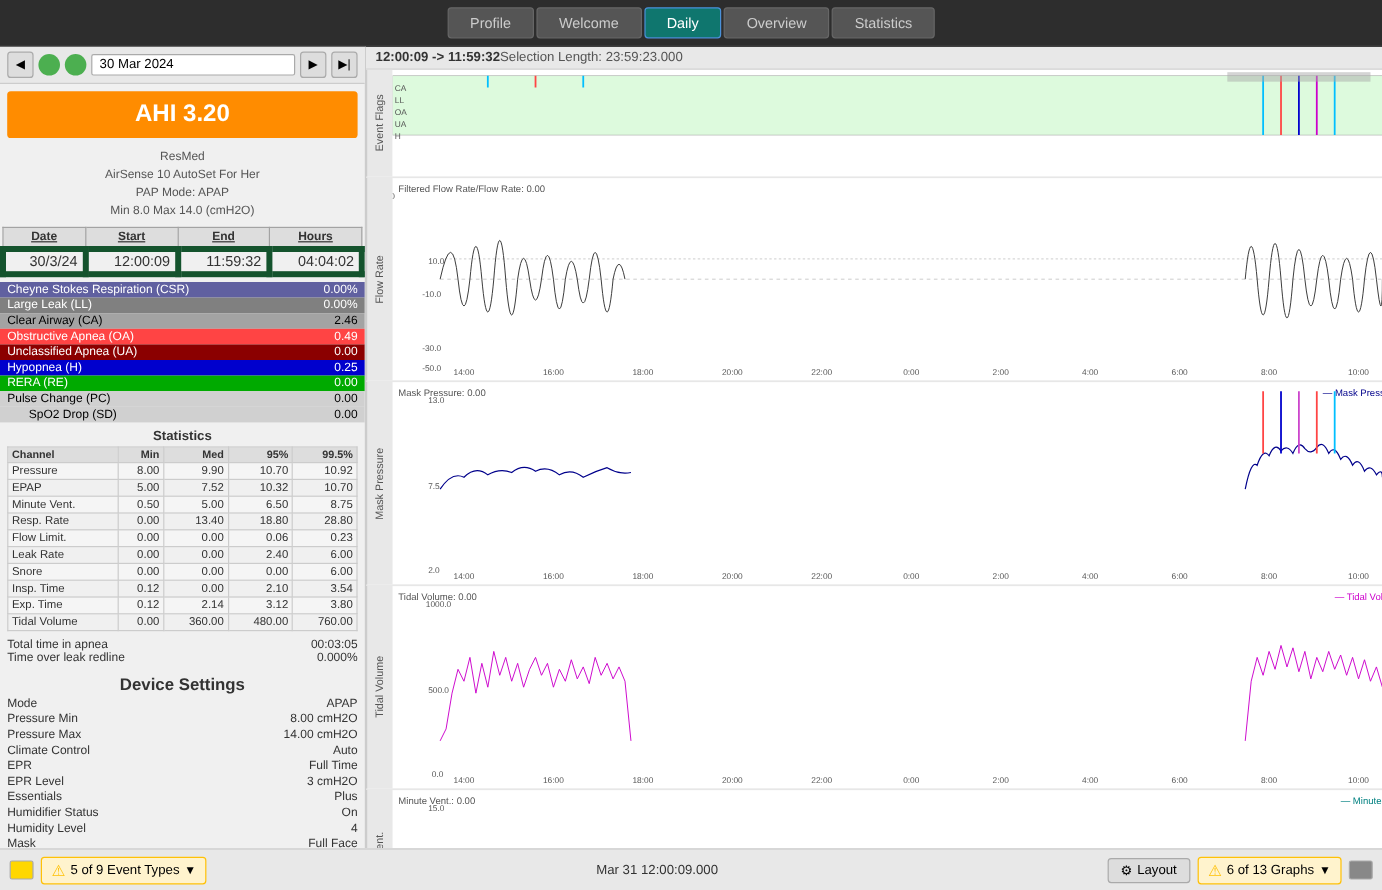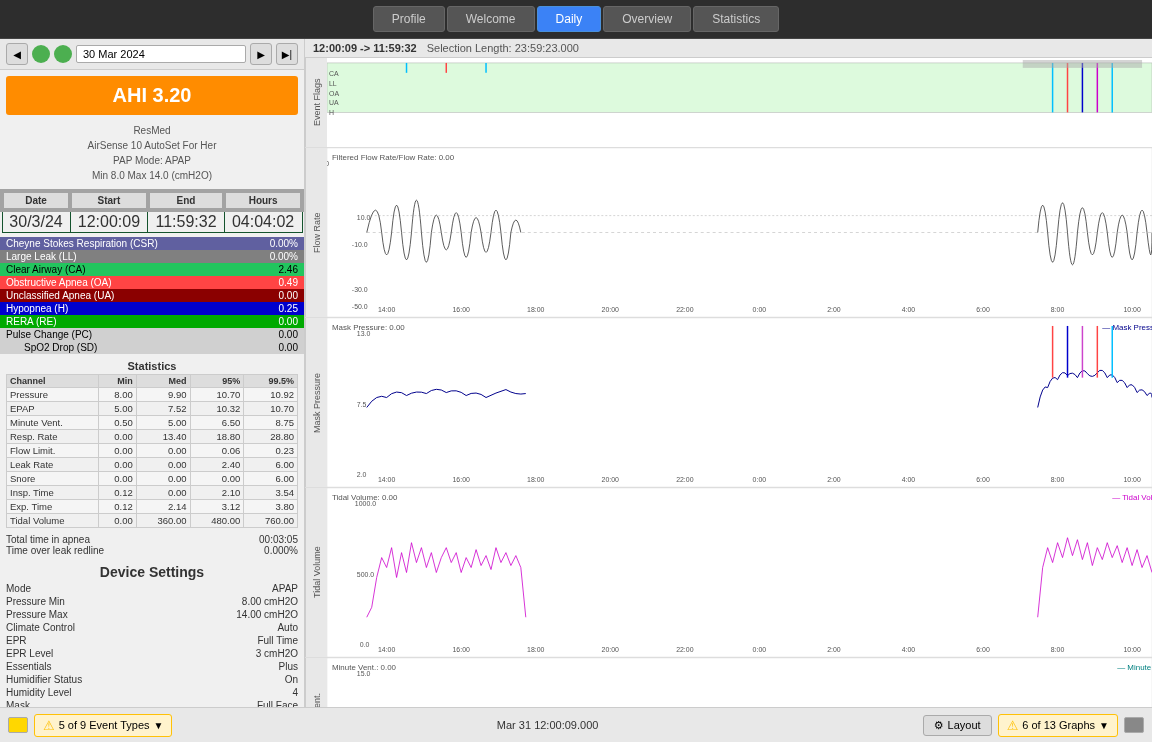--- a/index.html
+++ b/index.html
@@ -1,21 +1,21 @@
 <!DOCTYPE html>
 <html><head>
   <meta charset="utf-8">
   <style>
     * { box-sizing: border-box; margin: 0; padding: 0; }
     body { background: #1a1a2e; font-family: Arial, sans-serif; font-size: 11px; color: #333; width: 1152px; height: 742px; overflow: hidden; }
 
     
     .top-nav { background: #2d2d2d; display: flex; align-items: center; justify-content: center; gap: 2px; padding: 6px 0; border-bottom: 1px solid #444; }
     .nav-tab { padding: 5px 18px; background: #555; color: #ccc; border: 1px solid #666; cursor: pointer; font-size: 12px; border-radius: 3px; }
-    .nav-tab.active { background: #3b82f6; color: white; border-color: #4a90d9; }
+    .nav-tab.active { background: #0f766e; color: white; border-color: #4a90d9; }
 
     
     .main-layout { display: flex; height: calc(742px - 46px); }
 
     
     .left-panel { width: 305px; background: #f0f0f0; border-right: 1px solid #ccc; overflow-y: auto; flex-shrink: 0; }
 
     
     .left-top { background: #e8e8e8; padding: 4px 6px; display: flex; align-items: center; gap: 4px; border-bottom: 1px solid #ccc; }
     .nav-btn { width: 22px; height: 22px; background: #ddd; border: 1px solid #aaa; border-radius: 3px; cursor: pointer; display: flex; align-items: center; justify-content: center; font-size: 10px; }
@@ -28,28 +28,28 @@
     .left-tab.active { background: #4a90d9; color: white; }
 
     
     .ahi-box { background: #ff8c00; color: white; text-align: center; padding: 8px; margin: 6px; border-radius: 3px; font-size: 20px; font-weight: bold; }
 
     
     .device-info { text-align: center; font-size: 10px; color: #555; padding: 2px 6px; line-height: 1.5; }
 
     
     .date-table { width: 100%; border-collapse: collapse; margin: 4px 0; }
-    .date-table th { background: #ddd; padding: 2px 4px; text-align: center; font-size: 10px; border: 4px solid #a3a3a3; }
-    .date-table td { padding: 1px 4px; text-align: center; font-size: 16px; border: 1px solid #14532d; }
+    .date-table th { background: #ddd; padding: 2px 4px; text-align: center; font-size: 10px; border: 1px solid #a3a3a3; text-decoration: underline; }
+    .date-table td { padding: 1px 4px; text-align: right; font-size: 12px; border: 5px solid #14532d; }
 
     
     .event-row { display: flex; justify-content: space-between; padding: 1px 6px; font-size: 10px; }
     .event-row.csr { background: #6060a0; color: white; }
     .event-row.ll { background: #808080; color: white; }
-    .event-row.ca { background: #22c55e; color: black; }
+    .event-row.ca { background: #a3a3a3; color: black; }
     .event-row.oa { background: #ff4444; color: white; }
     .event-row.ua { background: #8b0000; color: white; }
     .event-row.h { background: #0000cd; color: white; }
     .event-row.rera { background: #00aa00; color: white; }
     .event-row.pc { background: #d0d0d0; color: black; }
     .event-row.sd { background: #d0d0d0; color: black; padding-left: 24px; }
 
     
     .stats-section { padding: 4px 6px; }
     .stats-title { text-align: center; font-weight: bold; font-size: 11px; padding: 2px; }
@@ -66,21 +66,21 @@
 
     
     .device-settings { padding: 4px 6px; }
     .settings-title { text-align: center; font-weight: bold; font-size: 14px; padding: 2px; }
     .setting-row { display: flex; justify-content: space-between; font-size: 10px; padding: 1px 0; }
 
     
     .right-panel { flex: 1; background: #f8f8f8; overflow-y: auto; overflow-x: hidden; }
 
     
-    .chart-header { background: #e8e8e8; padding: 3px 8px; font-size: 11px; display: flex; align-items: center; gap: 10px; border-bottom: 1px solid #ccc; }
+    .chart-header { background: #e8e8e8; padding: 3px 8px; font-size: 11px; display: flex; align-items: center; border-bottom: 1px solid #ccc; }
     .chart-header .time-range { font-weight: bold; }
     .chart-header .selection { color: #555; text-align: center; }
 
     
     .event-flags-row { display: flex; background: white; border-bottom: 1px solid #ddd; height: 90px; }
     .chart-label-vert { width: 22px; background: #e8e8e8; display: flex; align-items: center; justify-content: center; font-size: 9px; writing-mode: vertical-rl; transform: rotate(180deg); color: #555; border-right: 1px solid #ccc; }
     .chart-area { flex: 1; position: relative; overflow: hidden; }
 
     
     .chart-row { display: flex; background: white; border-bottom: 1px solid #ddd; height: 170px; }

